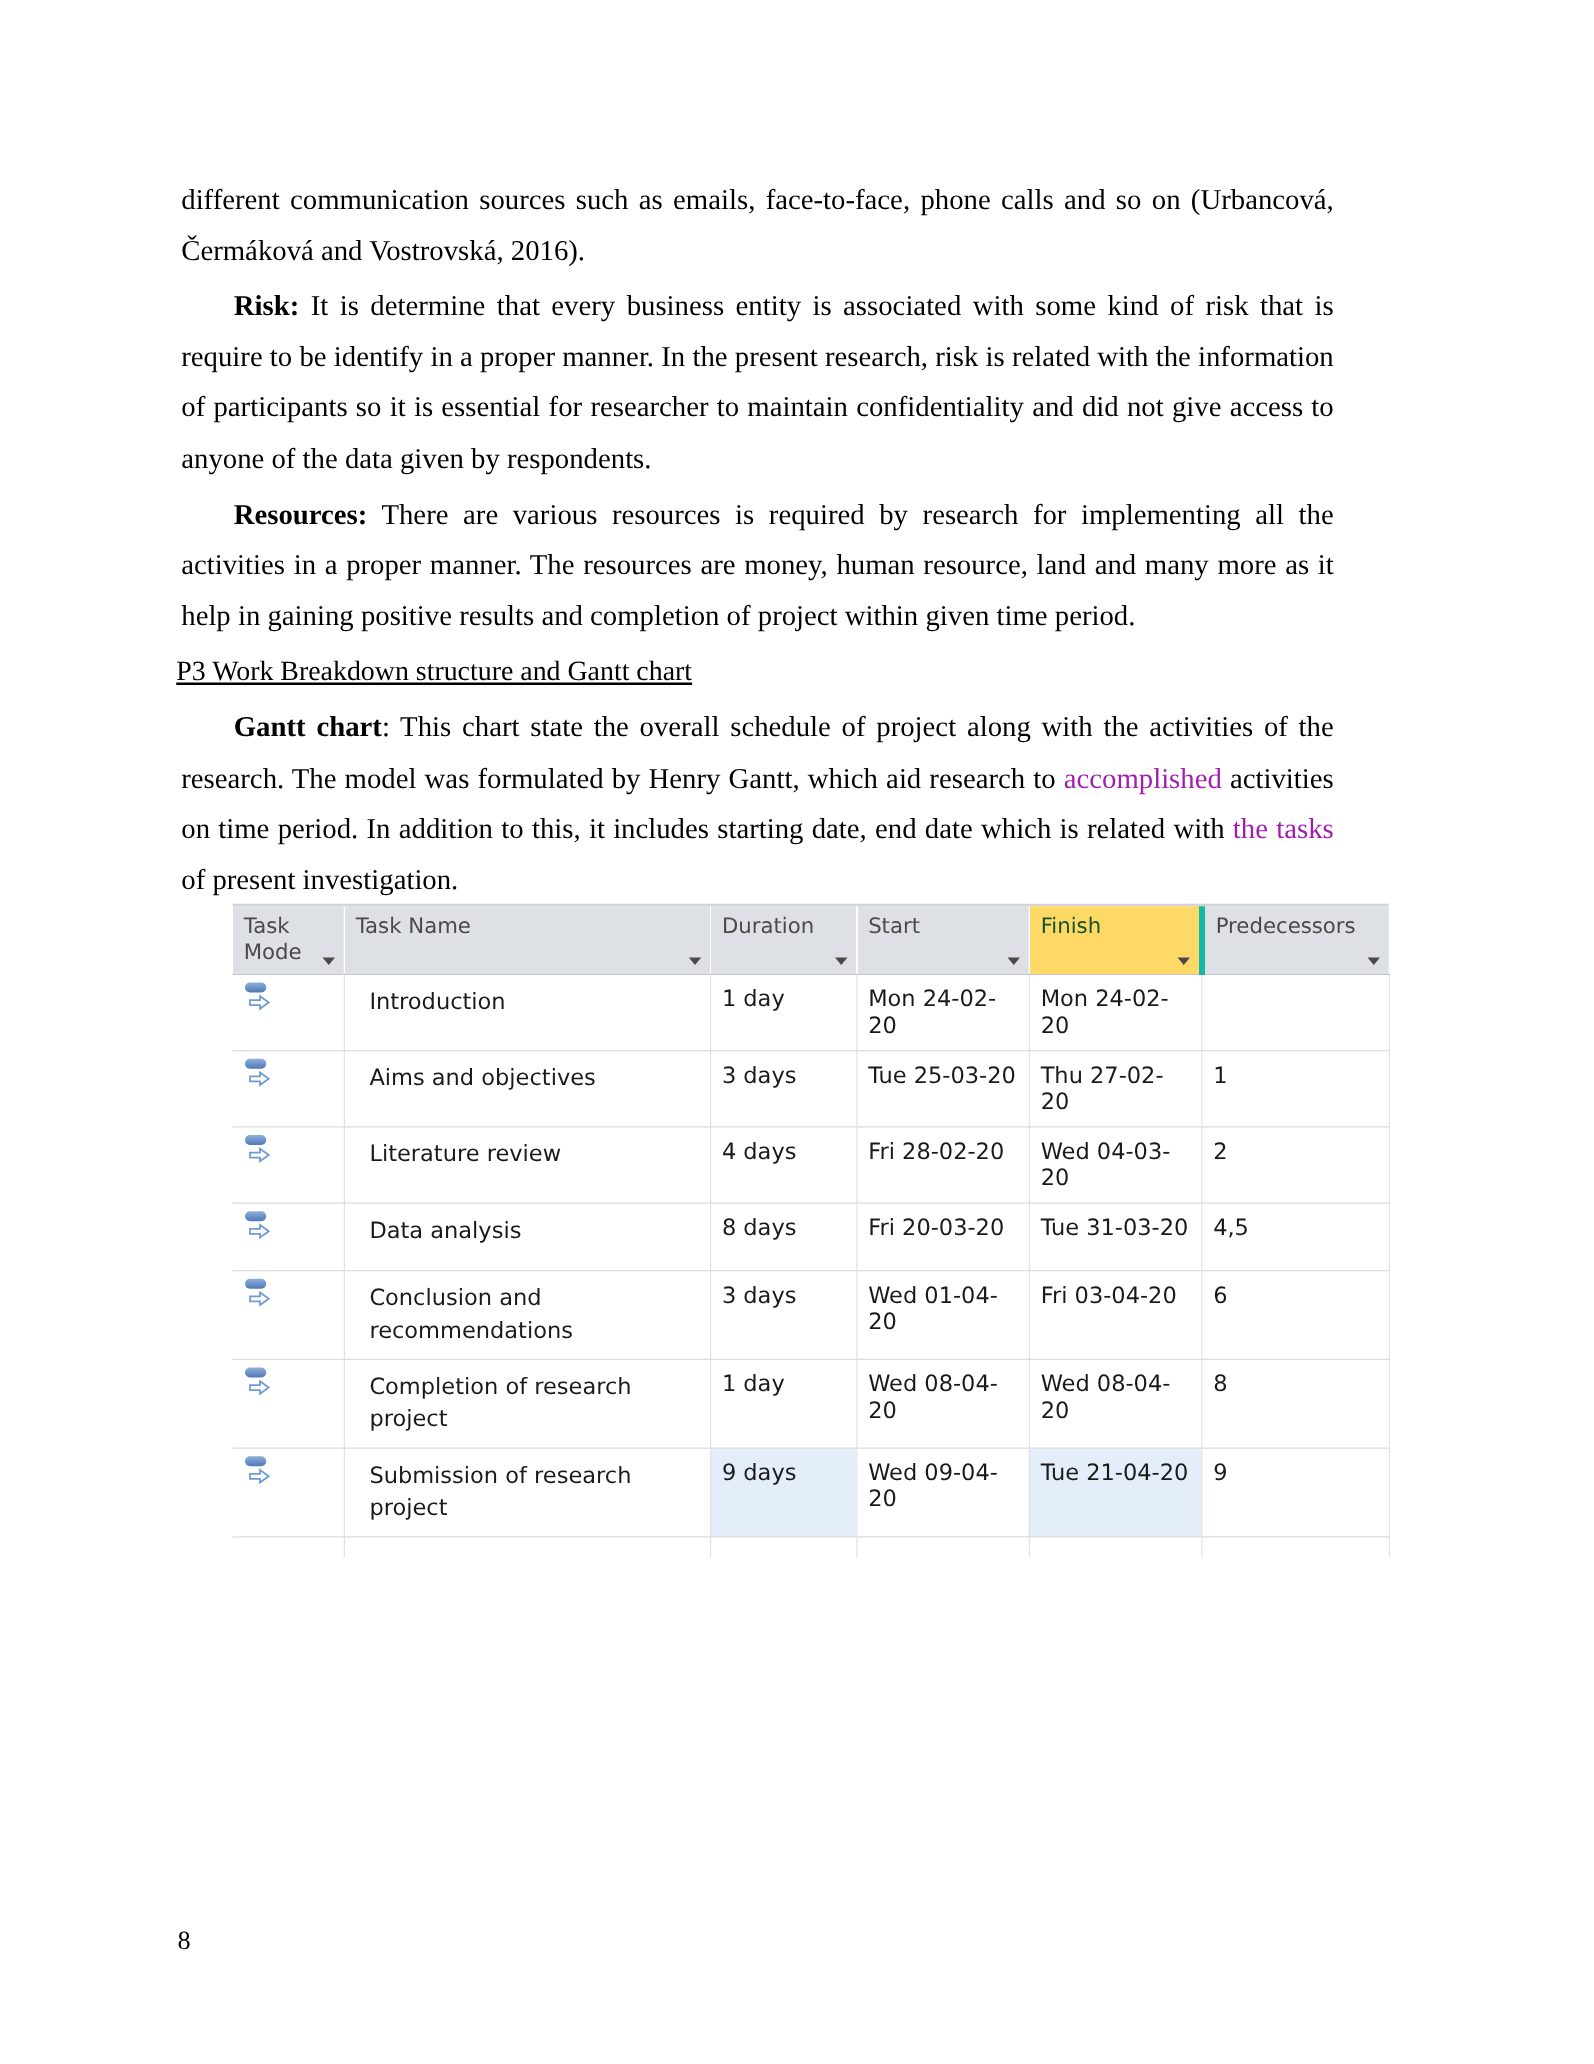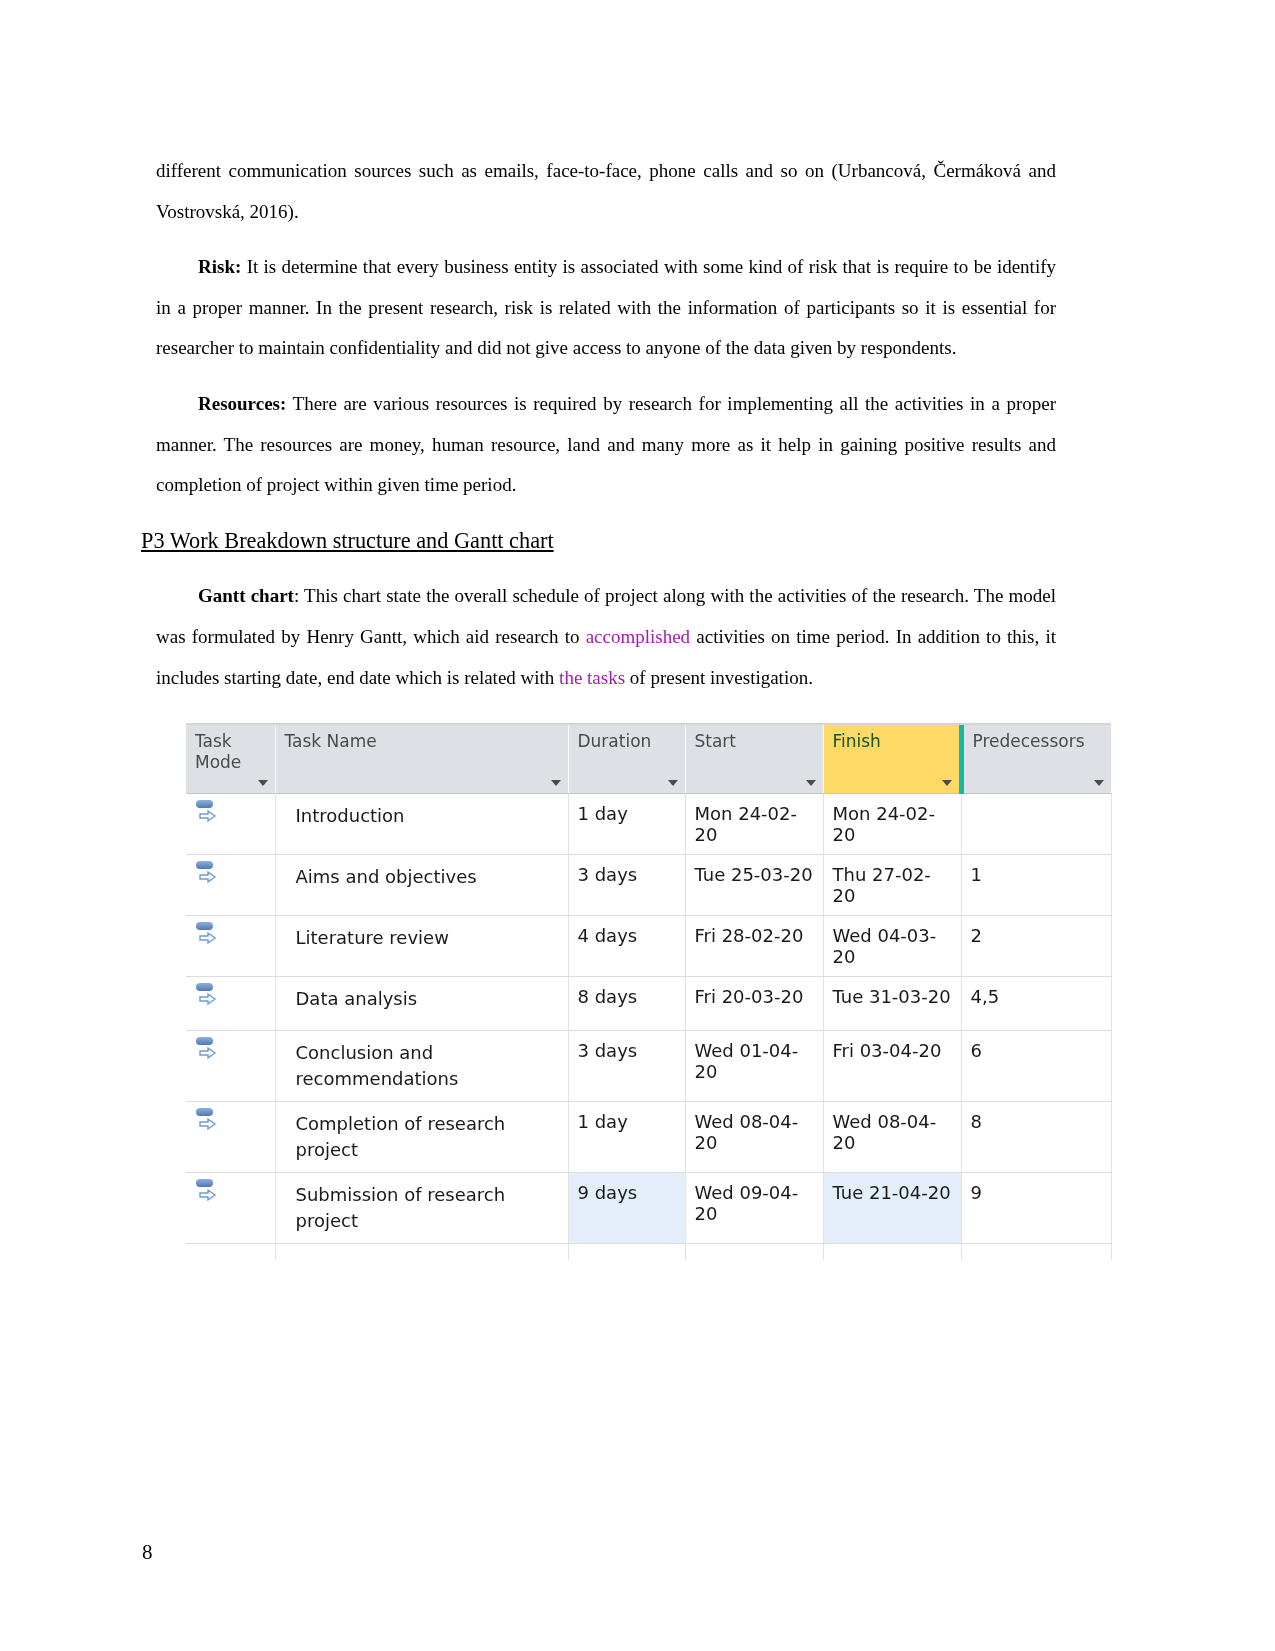--- a/index.html
+++ b/index.html
@@ -24,22 +24,22 @@
   }
 
   .content {
     position: absolute;
     left: 141px;
     top: 136px;
     width: 930px;
   }
 
   p.body-par {
-    margin: 15px;
-    font-size: 19px;
+    margin: 4px;
+    font-size: 23px;
     line-height: 40.6px;
     text-align: justify;
     text-justify: inter-word;
   }
   p.body-par.indent {
     text-indent: 42px;
   }
   .lead {
     font-weight: bold;
   }
@@ -81,21 +81,21 @@
 
   .proj-table thead th {
     background: #dde1e6;
     border-right: 1px solid #ffffff;
     border-bottom: 1px solid #c3c7cb;
     color: #4a4a4a;
     font-size: 17px;
     font-weight: normal;
     text-align: left;
     vertical-align: top;
-    padding: 6px 8px 20px 9px;
+    padding: 6px 8px 6px 9px;
     height: 48px;
     position: relative;
     box-sizing: border-box;
   }
   .proj-table thead th.finish-col {
     background: #ffd966;
     color: #14532d;
     border-right: 5px solid #14b8a6;
   }
   .proj-table thead th .hdr-label {

